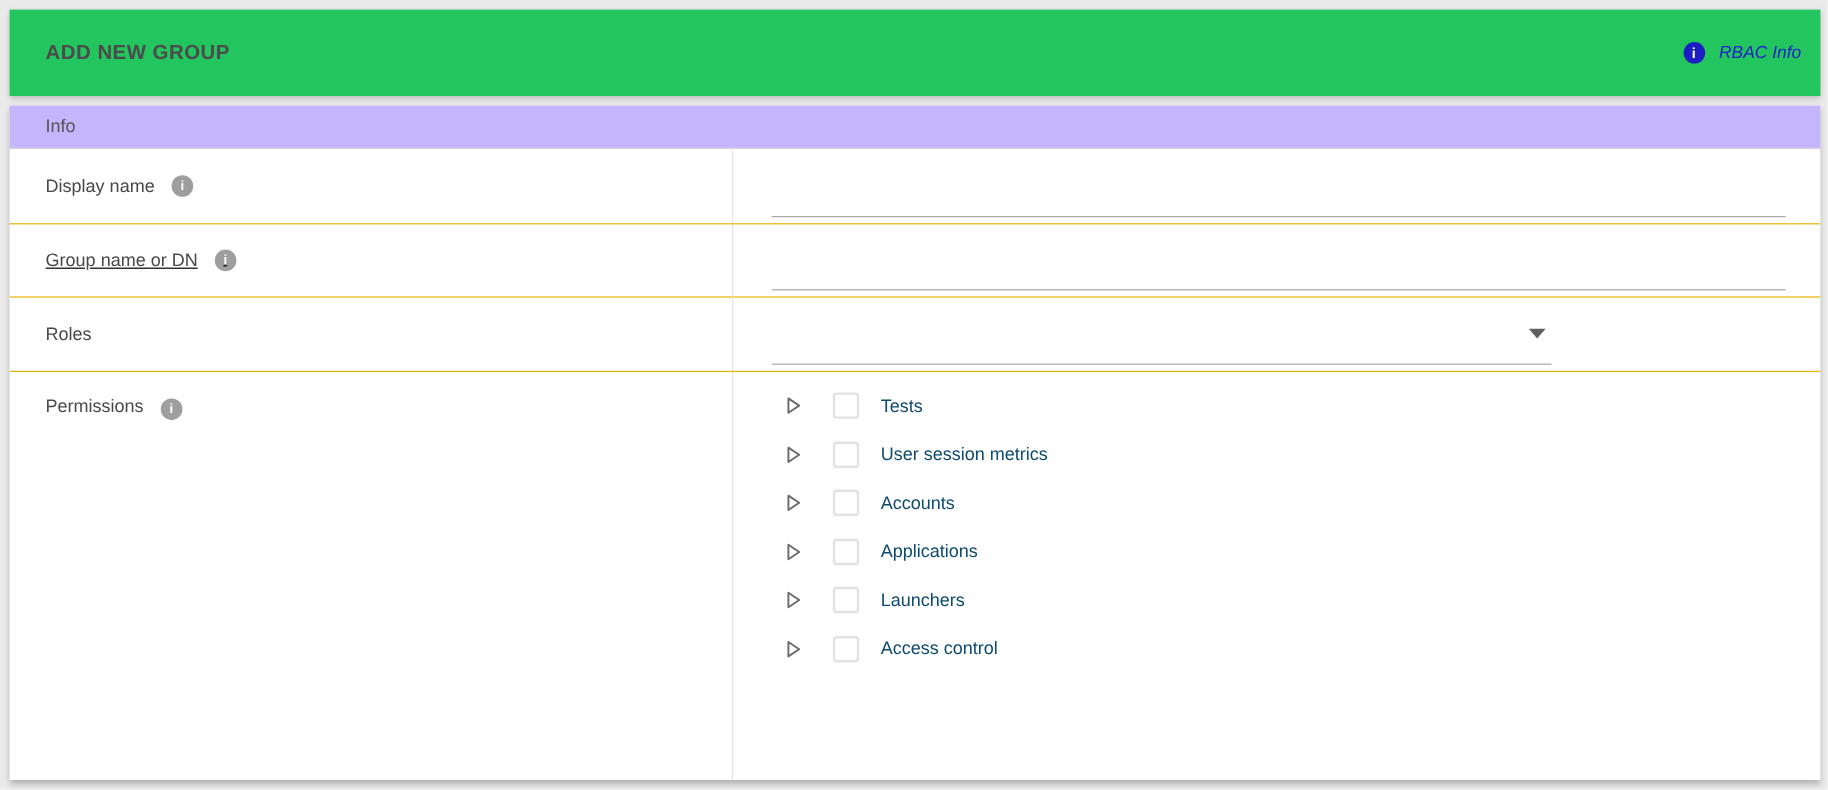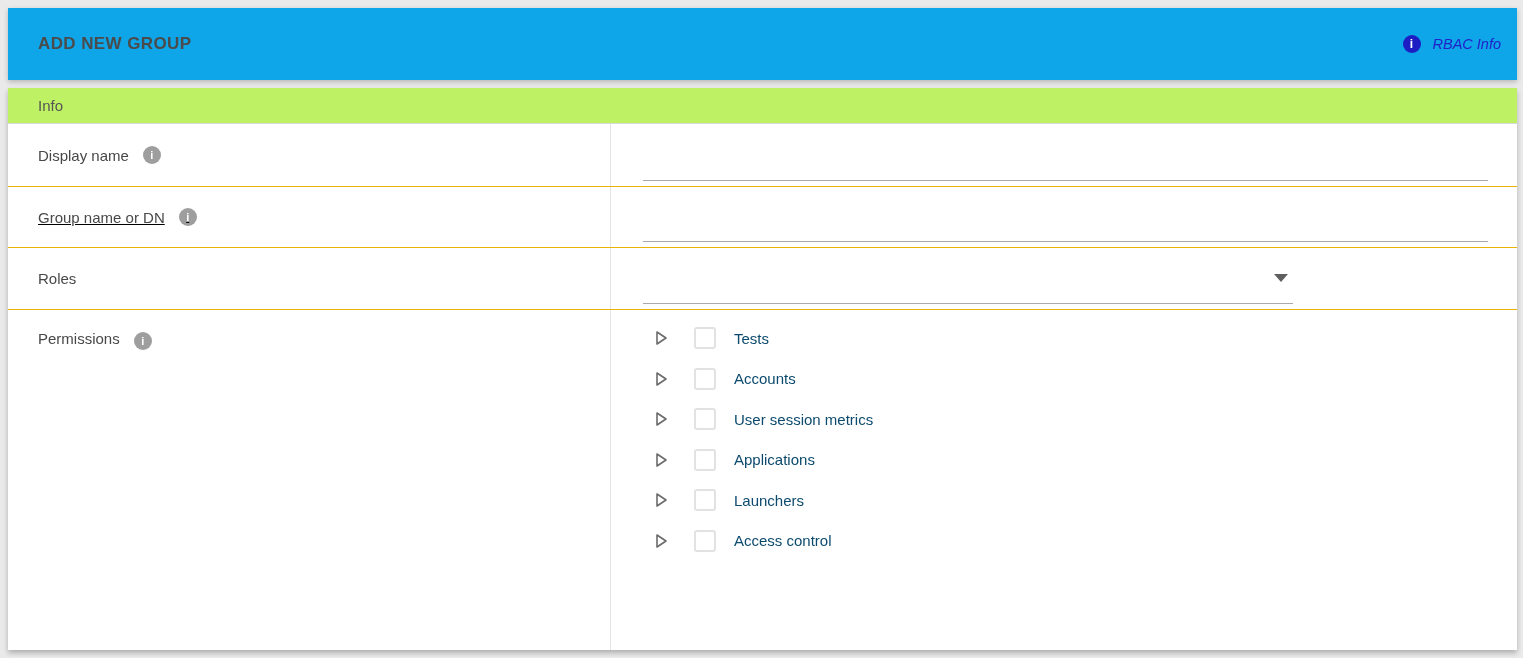--- a/index.html
+++ b/index.html
@@ -5,21 +5,21 @@
   * { margin:0; padding:0; box-sizing:border-box; }
   html,body { width:1523px; height:658px; }
   body {
     font-family:"Liberation Sans","DejaVu Sans",sans-serif;
     background:#eaeaea;
     position:relative;
     overflow:hidden;
   }
   .header {
     position:absolute; left:8px; top:8px; width:1509px; height:72px;
-    background:#0ea5e9;
+    background:#22c55e;
     box-shadow:0 2px 5px rgba(0,0,0,0.22);
     display:flex; align-items:center; justify-content:space-between;
     padding:0 16px 0 30px;
     z-index:2;
   }
   .page-title {
     font-size:17px; font-weight:bold; color:#4b4b4b; letter-spacing:0.4px;
   }
   .rbac-link {
     display:flex; align-items:center; gap:12px;
@@ -37,21 +37,21 @@
   .info-circle.blue { background:#1d1dc4; }
   .info-circle.gray { background:#9e9e9e; font-size:11px; }
 
   .card {
     position:absolute; left:8px; top:88px; width:1509px; height:562px;
     background:#ffffff;
     box-shadow:0 3px 5px rgba(0,0,0,0.25);
     display:flex; flex-direction:column;
   }
   .section-band {
-    height:36px; background:#bef264; border-bottom:1px solid #d8d8d8;
+    height:36px; background:#c4b5fd; border-bottom:1px solid #d8d8d8;
     display:flex; align-items:center; padding-left:30px;
     font-size:15px; color:#555555;
     flex:0 0 auto;
   }
   .form-row { display:flex; border-bottom:1px solid #eab308; flex:0 0 auto; }
   .form-row.r1 { height:63px; }
   .form-row.r2 { height:61px;text-decoration:underline; }
   .form-row.r3 { height:62px; }
   .form-row.r4 { height:340px; border-bottom:none; flex:1 1 auto; }
   .label-cell {
@@ -152,40 +152,40 @@
           <span class="tree-label">Tests</span>
         </div>
 
         <div class="tree-item">
           <span class="caret">
               <svg width="13" height="16" viewBox="0 0 13 16">
                 <polygon points="2,2 11,8 2,14" fill="none" stroke="#6b6b6b" stroke-width="1.6" stroke-linejoin="round"></polygon>
               </svg>
             </span>
           <span class="checkbox"></span>
+          <span class="tree-label">User session metrics</span>
+        </div>
+
+        <div class="tree-item">
+          <span class="caret">
+              <svg width="13" height="16" viewBox="0 0 13 16">
+                <polygon points="2,2 11,8 2,14" fill="none" stroke="#6b6b6b" stroke-width="1.6" stroke-linejoin="round"></polygon>
+              </svg>
+            </span>
+          <span class="checkbox"></span>
           <span class="tree-label">Accounts</span>
         </div>
 
         <div class="tree-item">
           <span class="caret">
               <svg width="13" height="16" viewBox="0 0 13 16">
                 <polygon points="2,2 11,8 2,14" fill="none" stroke="#6b6b6b" stroke-width="1.6" stroke-linejoin="round"></polygon>
               </svg>
             </span>
           <span class="checkbox"></span>
-          <span class="tree-label">User session metrics</span>
-        </div>
-
-        <div class="tree-item">
-          <span class="caret">
-              <svg width="13" height="16" viewBox="0 0 13 16">
-                <polygon points="2,2 11,8 2,14" fill="none" stroke="#6b6b6b" stroke-width="1.6" stroke-linejoin="round"></polygon>
-              </svg>
-            </span>
-          <span class="checkbox"></span>
           <span class="tree-label">Applications</span>
         </div>
 
         <div class="tree-item">
           <span class="caret">
               <svg width="13" height="16" viewBox="0 0 13 16">
                 <polygon points="2,2 11,8 2,14" fill="none" stroke="#6b6b6b" stroke-width="1.6" stroke-linejoin="round"></polygon>
               </svg>
             </span>
           <span class="checkbox"></span>

